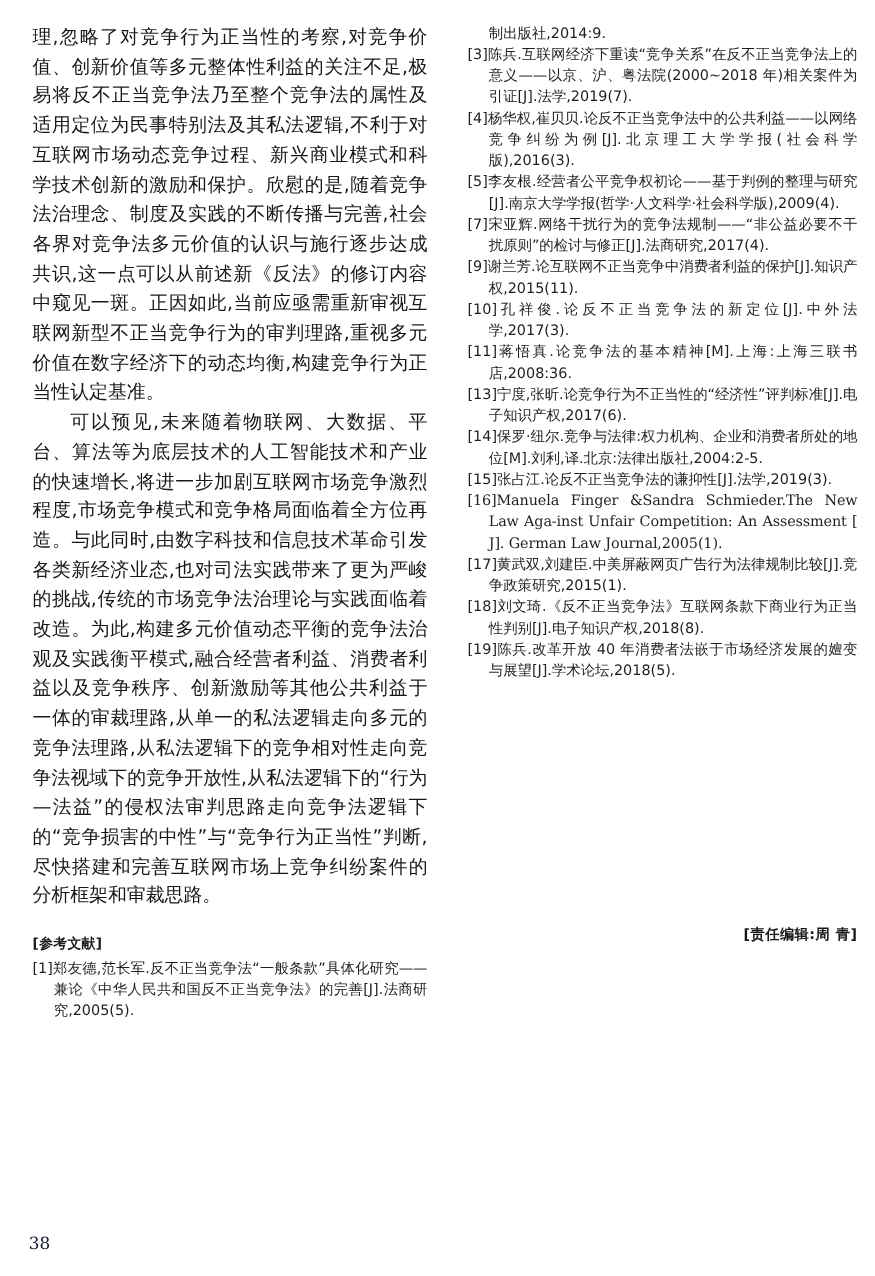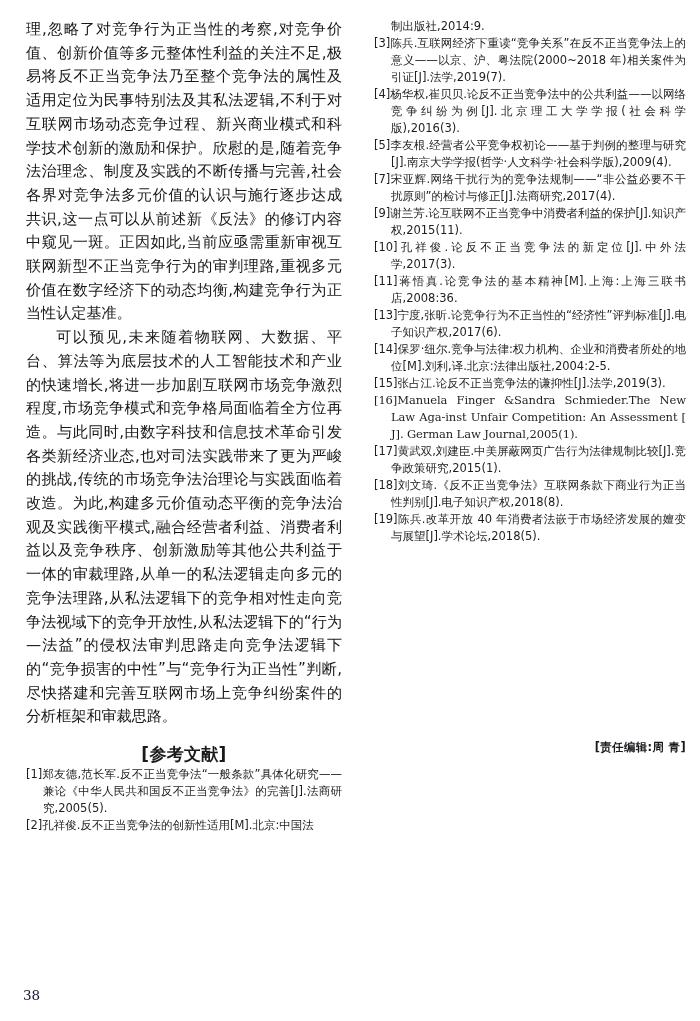--- a/index.html
+++ b/index.html
@@ -49,22 +49,22 @@
   }
   .body-text + .body-text {
     margin-top: 0;
   }
   .indent2 {
     text-indent: 2em;
   }
 
   
   .ref-head {
-    text-align: center;
-    font-size: 17px;
+    text-align: left;
+    font-size: 11px;
     font-weight: bold;
     line-height: 17px;
     margin: 17px 0 3px 0;
     letter-spacing: 0.3px;
   }
   .ref-list {
     list-style: none;
     margin: 0;
     padding: 0;
   }
@@ -124,21 +124,20 @@
     <div class="col col-left">
 
       <p class="body-text">理,忽略了对竞争行为正当性的考察,对竞争价值、创新价值等多元整体性利益的关注不足,极易将反不正当竞争法乃至整个竞争法的属性及适用定位为民事特别法及其私法逻辑,不利于对互联网市场动态竞争过程、新兴商业模式和科学技术创新的激励和保护。欣慰的是,随着竞争法治理念、制度及实践的不断传播与完善,社会各界对竞争法多元价值的认识与施行逐步达成共识,这一点可以从前述新《反法》的修订内容中窥见一斑。正因如此,当前应亟需重新审视互联网新型不正当竞争行为的审判理路,重视多元价值在数字经济下的动态均衡,构建竞争行为正当性认定基准。</p>
 
       <p class="body-text indent2">可以预见,未来随着物联网、大数据、平台、算法等为底层技术的人工智能技术和产业的快速增长,将进一步加剧互联网市场竞争激烈程度,市场竞争模式和竞争格局面临着全方位再造。与此同时,由数字科技和信息技术革命引发各类新经济业态,也对司法实践带来了更为严峻的挑战,传统的市场竞争法治理论与实践面临着改造。为此,构建多元价值动态平衡的竞争法治观及实践衡平模式,融合经营者利益、消费者利益以及竞争秩序、创新激励等其他公共利益于一体的审裁理路,从单一的私法逻辑走向多元的竞争法理路,从私法逻辑下的竞争相对性走向竞争法视域下的竞争开放性,从私法逻辑下的“行为—法益”的侵权法审判思路走向竞争法逻辑下的“竞争损害的中性”与“竞争行为正当性”判断,尽快搭建和完善互联网市场上竞争纠纷案件的分析框架和审裁思路。</p>
 
       <div class="ref-head">[参考文献]</div>
 
       <div class="ref-list">
         <p class="ref-item">[1]郑友德,范长军.反不正当竞争法“一般条款”具体化研究——兼论《中华人民共和国反不正当竞争法》的完善[J].法商研究,2005(5).</p>
-        <p class="ref-item">[2]孔祥俊.反不正当竞争法的创新性适用[M].北京:中国法</p>
       </div>
 
     </div>
 
     <div class="col col-right">
 
       <p class="ref-cont">制出版社,2014:9.</p>
 
       <div class="ref-list">
         <p class="ref-item">[3]陈兵.互联网经济下重读“竞争关系”在反不正当竞争法上的意义——以京、沪、粤法院(2000~2018 年)相关案件为引证[J].法学,2019(7).</p>

